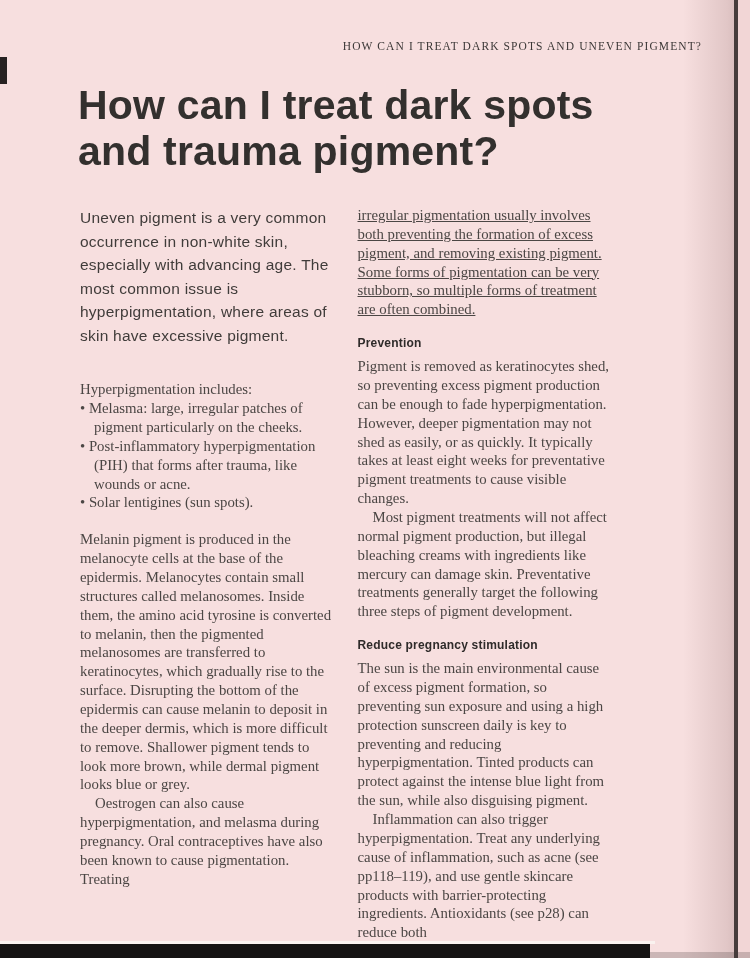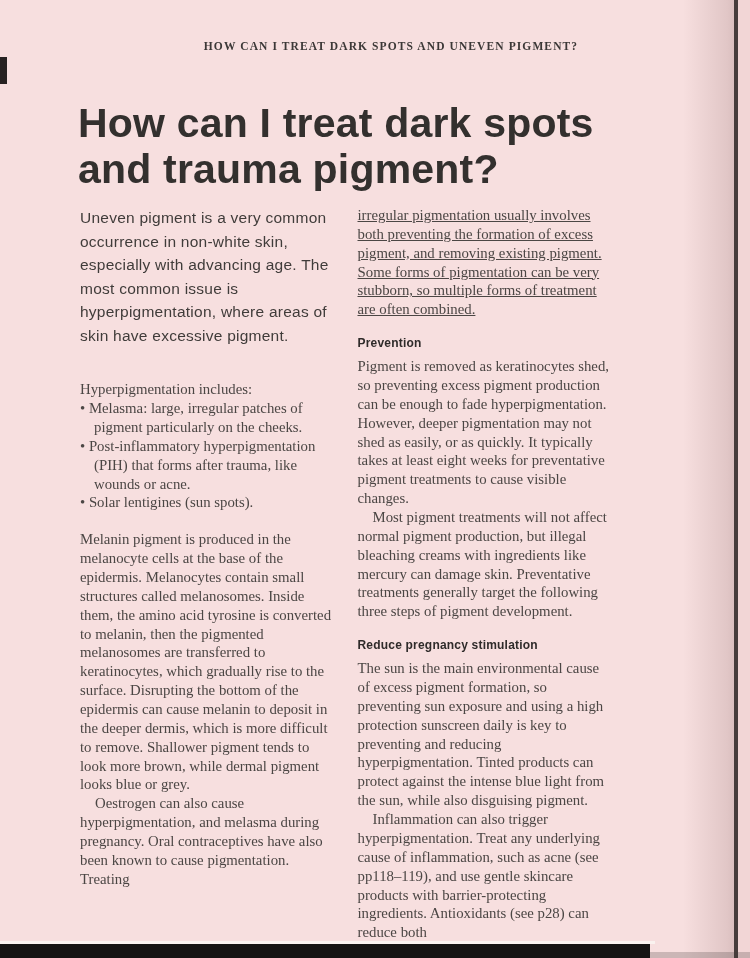--- a/index.html
+++ b/index.html
@@ -41,30 +41,30 @@
     background: #151313;
   }
   .bottom-dark-right {
     position: absolute; left: 650px; right: 0; bottom: 0; height: 6px;
     background: rgba(70,60,59,0.25);
   }
 
   .running-header {
     position: absolute;
     top: 40px; left: 80px; width: 622px;
-    text-align: center;
+    text-align: right;
     font-family: "Liberation Serif", serif;
-    font-weight: 700;
+    font-weight: 400;
     font-size: 11.5px;
     letter-spacing: 1.1px;
     color: #3c3837;
   }
   .title {
     position: absolute;
-    top: 100px; left: 78px; width: 560px;
+    top: 82px; left: 78px; width: 560px;
     font-family: "Liberation Sans", sans-serif;
     font-weight: 600;
     font-size: 41px;
     line-height: 1.13;
     letter-spacing: 0.2px;
     color: #33302e;
   }
   .columns {
     position: absolute;
     top: 206px; left: 80px;

